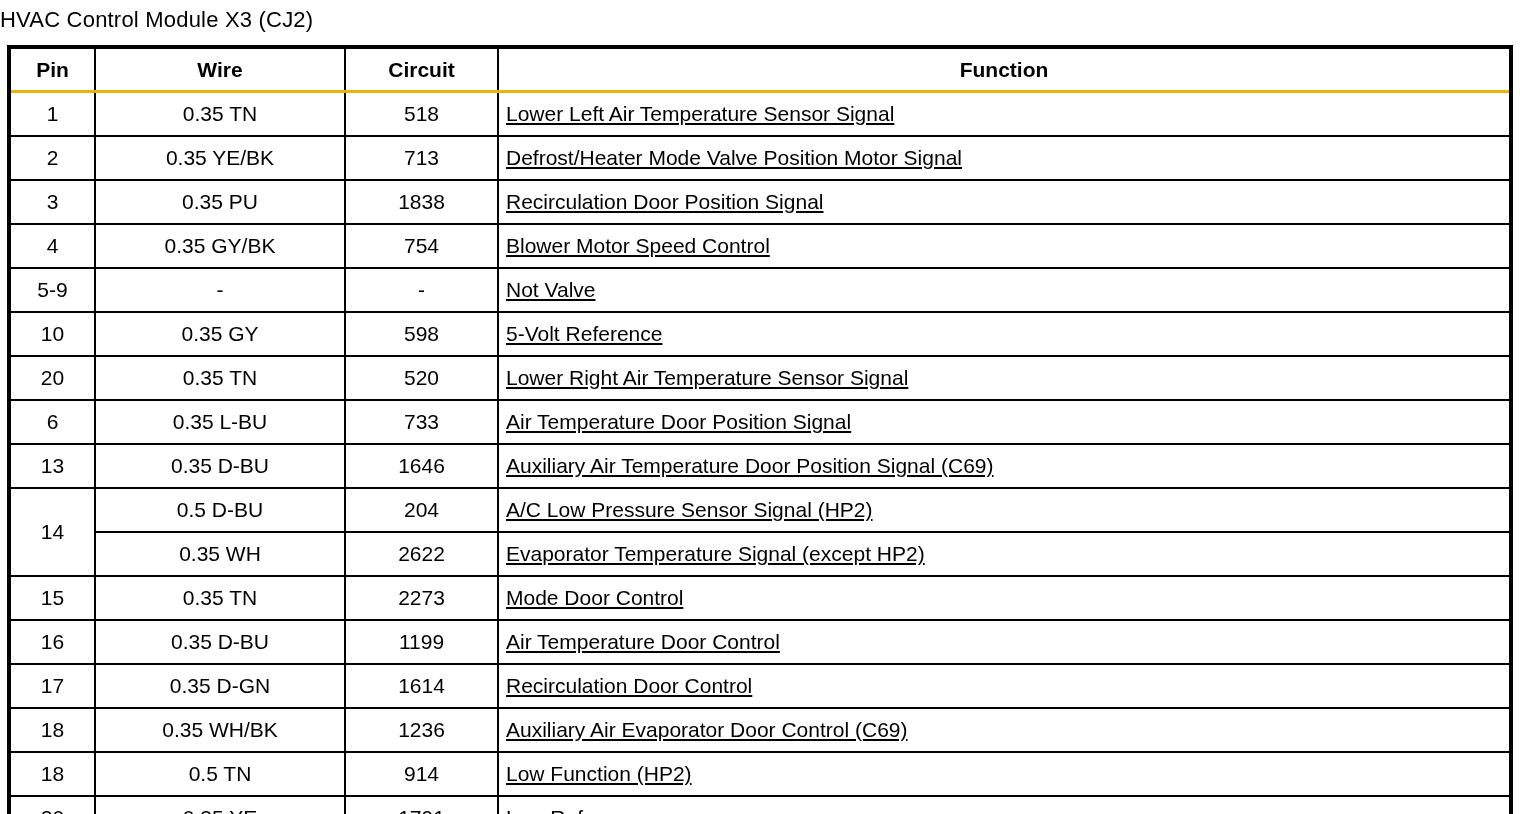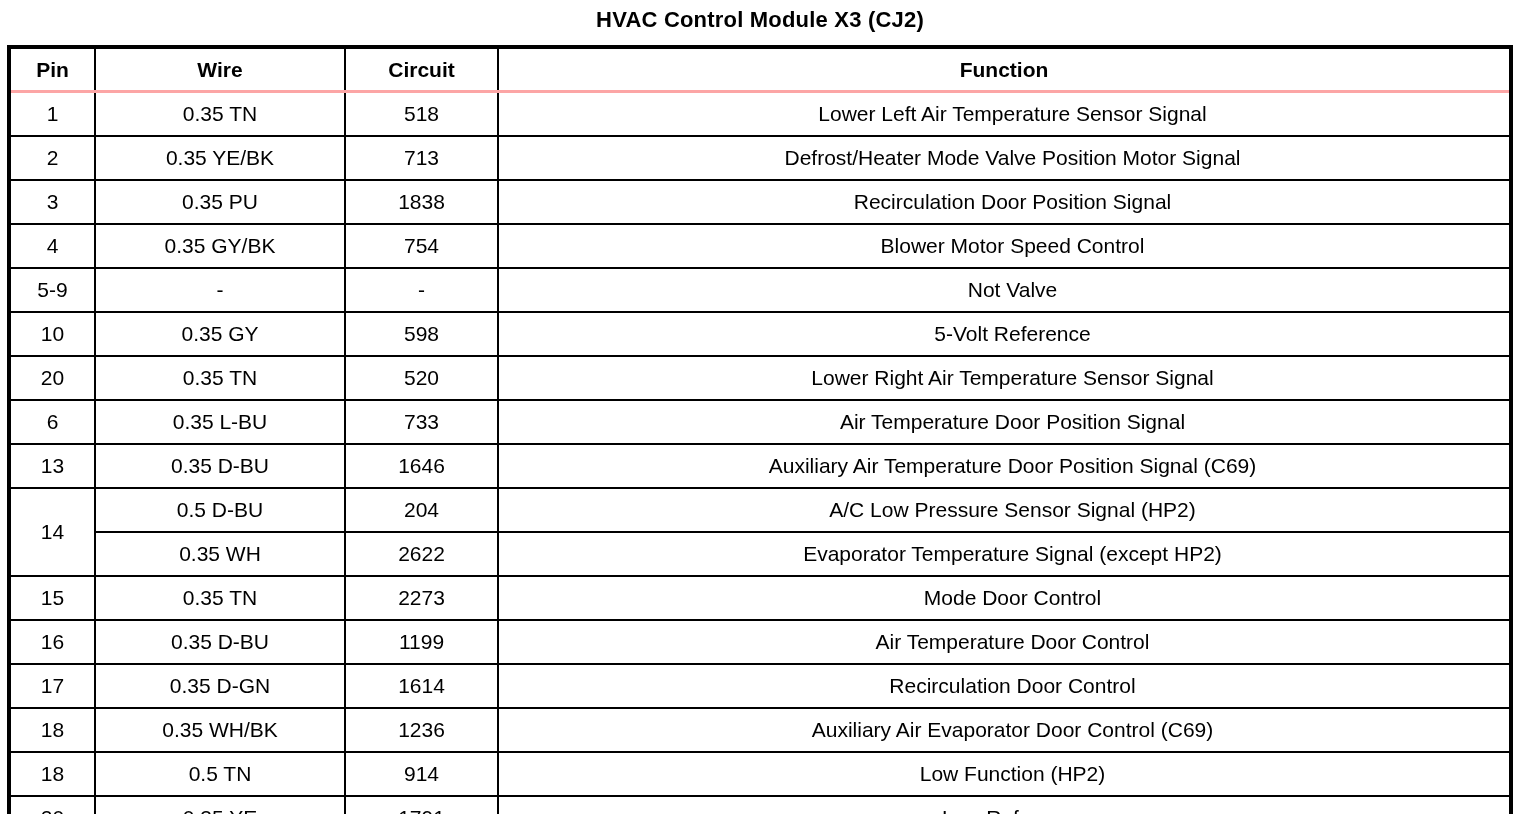--- a/index.html
+++ b/index.html
@@ -9,23 +9,23 @@
     color: #000000;
     font-family: "Liberation Sans", sans-serif;
   }
   .page {
     width: 1520px;
     height: 814px;
     overflow: hidden;
     background: #ffffff;
   }
   .title {
-    text-align: center;
+    text-align: left;
     font-size: 22px;
-    font-weight: bold;
+    font-weight: normal;
     padding-top: 7px;
     margin-bottom: 12px;
     letter-spacing: 0.2px;
   }
   table.pinout {
     border-collapse: collapse;
     table-layout: fixed;
     width: 1506px;
     margin-left: 7px;
     border: 4px solid #000;
@@ -39,27 +39,28 @@
     font-size: 21px;
     height: 42px;
     padding: 0;
     vertical-align: middle;
     overflow: hidden;
     white-space: nowrap;
   }
   thead th {
     font-weight: bold;
     height: 41px;
-    border-bottom: 3px solid #fca5a5;
+    border-bottom: 3px solid #eab308;
     text-align: center;
   }
   td.pin, td.wire, td.circuit { text-align: center; }
   td.function {
-    text-align: center;
-    padding-left: 17px;
+    text-align: left;
+    padding-left: 7px;
+    text-decoration: underline;
   }
 </style>
 </head>
 <body>
 
 <div class="page">
   <div class="title">HVAC Control Module X3 (CJ2)</div>
 
   <table class="pinout">
     <colgroup>

